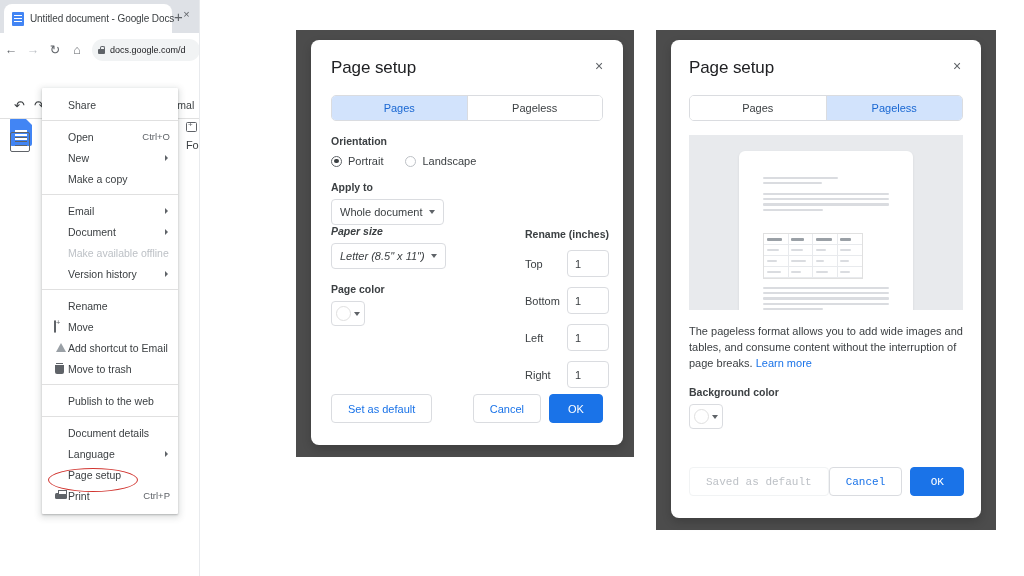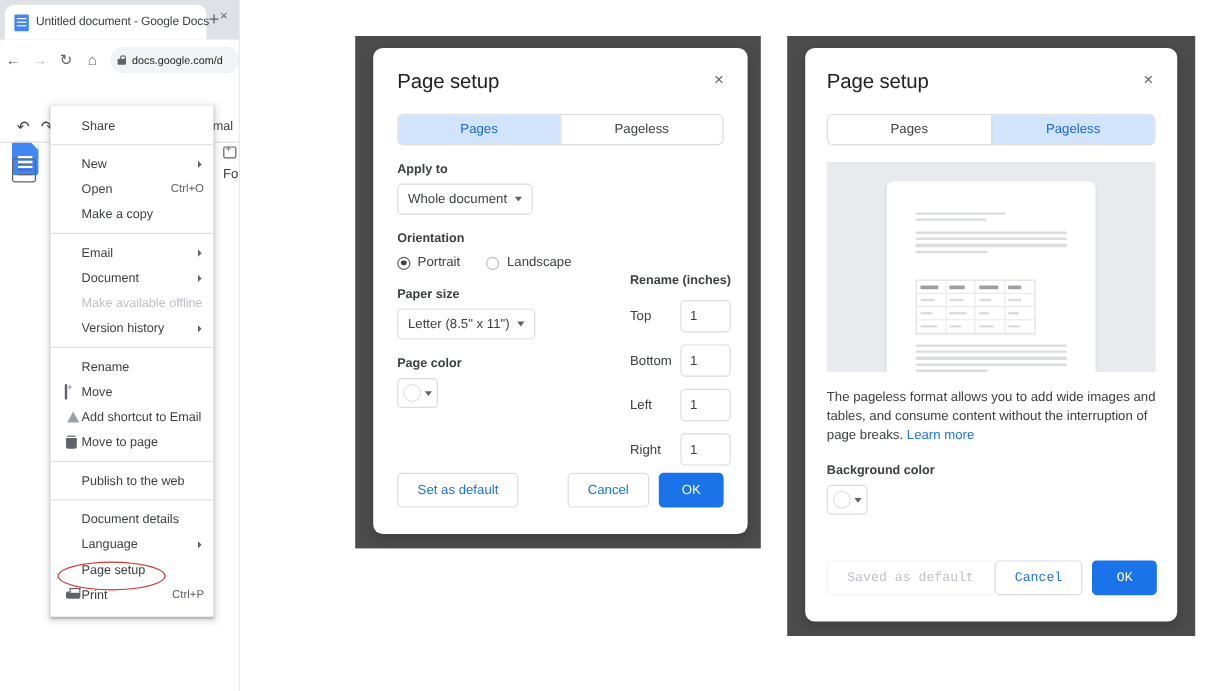--- a/index.html
+++ b/index.html
@@ -233,28 +233,28 @@
   <div class="outline-btn"></div>
   <div class="canvas-divider"></div>
 </div>
 
 <div class="filemenu" id="filemenu">
       <div class="mi">
         <span class="mi-label">Share</span>
       </div>
       <div class="mi-sep"></div>
       <div class="mi">
+        <span class="mi-label">Open</span>
+        <span class="mi-accel">Ctrl+O</span>
+      </div>
+      <div class="mi">
         <span class="mi-label">New</span>
         <span class="mi-arrow"></span>
       </div>
       <div class="mi">
-        <span class="mi-label">Open</span>
-        <span class="mi-accel">Ctrl+O</span>
-      </div>
-      <div class="mi">
         <span class="mi-label">Make a copy</span>
       </div>
       <div class="mi-sep"></div>
       <div class="mi">
         <span class="mi-label">Email</span>
         <span class="mi-arrow"></span>
       </div>
       <div class="mi">
         <span class="mi-label">Document</span>
         <span class="mi-arrow"></span>
@@ -273,21 +273,21 @@
       <div class="mi">
         <span class="mi-ico"><span class="ico-move"></span></span>
         <span class="mi-label">Move</span>
       </div>
       <div class="mi">
         <span class="mi-ico"><span class="ico-shortcut"></span></span>
         <span class="mi-label">Add shortcut to Email</span>
       </div>
       <div class="mi">
         <span class="mi-ico"><span class="ico-trash"></span></span>
-        <span class="mi-label">Move to page</span>
+        <span class="mi-label">Move to trash</span>
       </div>
       <div class="mi-sep"></div>
       <div class="mi">
         <span class="mi-label">Publish to the web</span>
       </div>
       <div class="mi-sep"></div>
       <div class="mi">
         <span class="mi-label">Document details</span>
       </div>
       <div class="mi">
@@ -306,45 +306,45 @@
 <div class="annotation-ellipse"></div>
 
 <div class="modal-backdrop md-left"></div>
 <div class="dialog dlg-left">
   <div class="dlg-title">Page setup</div>
   <div class="dlg-close">×</div>
 
   <div class="tabgroup">
     <div class="tgtab sel">Pages</div>
     <div class="tgtab">Pageless</div>
-  </div>
-
-  <div style="margin-top:14px;">
-    <div class="fld-label">Apply to</div>
-    <div class="select-box">
-      <span class="select-text">Whole document</span>
-      <span class="caret"></span>
-    </div>
   </div>
 
   <div style="margin-top:14px;">
     <div class="fld-label">Orientation</div>
     <div class="radio-row">
       <label class="radio">
         <span class="radio-dot on"></span>
         <span class="radio-label">Portrait</span>
       </label>
       <label class="radio">
         <span class="radio-dot off"></span>
         <span class="radio-label">Landscape</span>
       </label>
     </div>
   </div>
 
   <div style="margin-top:14px;">
+    <div class="fld-label">Apply to</div>
+    <div class="select-box">
+      <span class="select-text">Whole document</span>
+      <span class="caret"></span>
+    </div>
+  </div>
+
+  <div style="font-style:italic;">
     <div class="fld-label">Paper size</div>
     <div class="select-box">
       <span class="select-text">Letter (8.5" x 11")</span>
       <span class="caret"></span>
     </div>
   </div>
 
   <div style="margin-top:14px;">
     <div class="fld-label">Page color</div>
     <div class="swatch-box">

